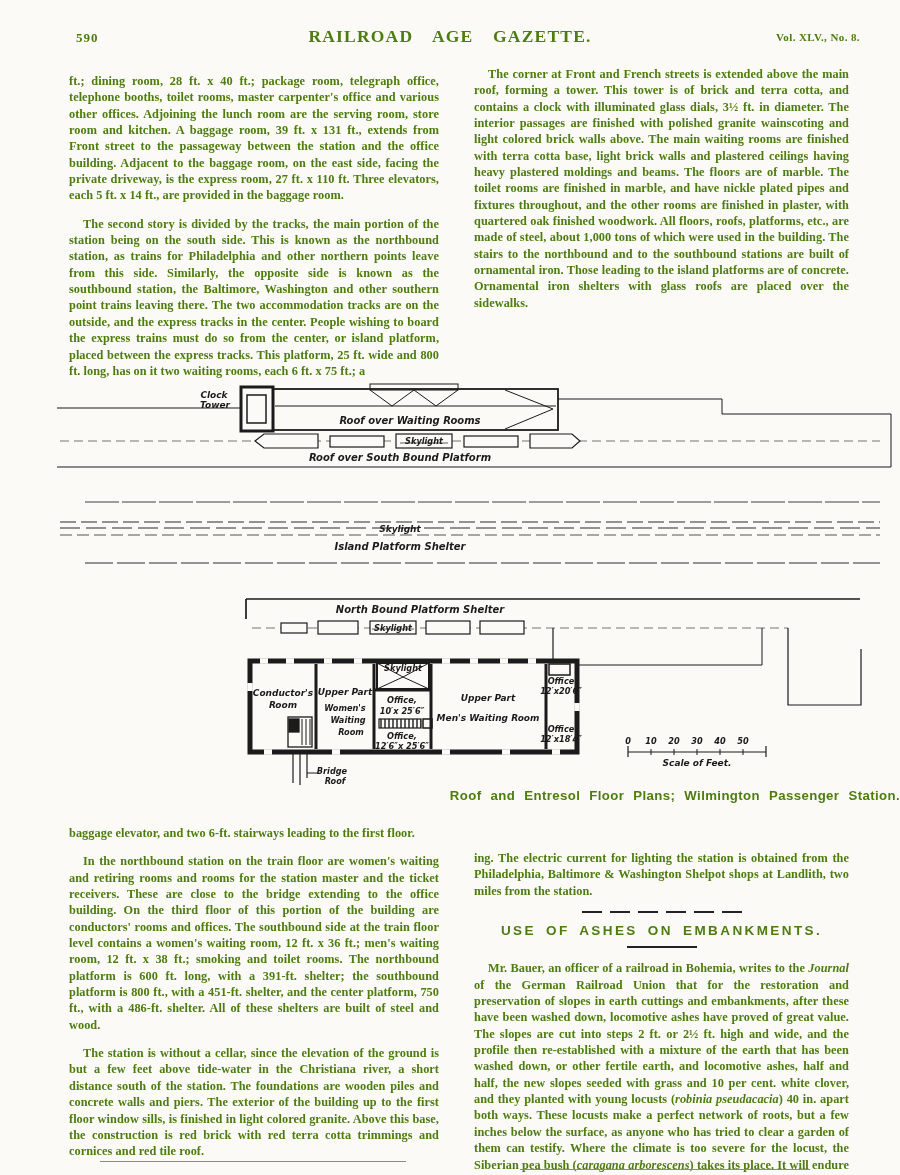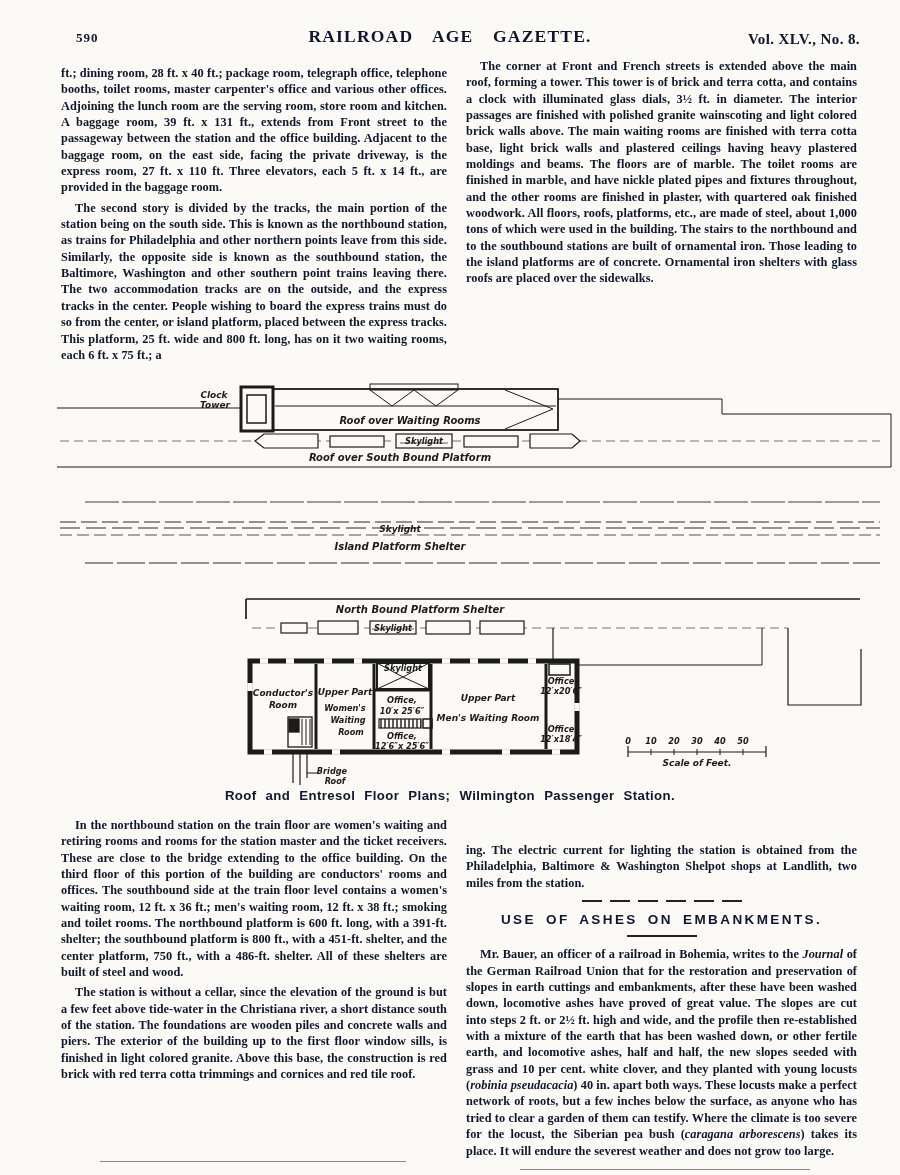--- a/index.html
+++ b/index.html
@@ -1,38 +1,38 @@
 <!DOCTYPE html>
 <html><head>
 <meta charset="utf-8">
 <style>
   html,body{margin:0;padding:0;background:#e8e6e0;}
-  .page{position:relative;width:900px;height:1175px;background:#fbfaf6;color:#0f172a;
+  .page{position:relative;width:900px;height:1175px;background:#fbfaf6;color:#4d7c0f;
         font-family:"Liberation Serif",serif;overflow:hidden;}
   
   .pgnum{position:absolute;top:30px;left:76px;font-size:13px;font-weight:700;letter-spacing:1px;}
   .journal-title{position:absolute;top:26px;left:0;width:100%;text-align:center;
         font-size:17.5px;font-weight:700;letter-spacing:1.2px;word-spacing:14px;}
-  .issue{position:absolute;top:31px;right:40px;font-size:15px;font-weight:700;letter-spacing:.4px;}
+  .issue{position:absolute;top:31px;right:40px;font-size:11px;font-weight:700;letter-spacing:.4px;}
   
   .col{position:absolute;font-size:12.3px;line-height:16.35px;font-weight:700;
        text-align:justify;letter-spacing:.05px;}
-  .col p{margin:4px;}
+  .col p{margin:12px;}
   .col p.indent{text-indent:14px;}
   .col-left-top{left:57px;top:61px;width:394px;height:327px;overflow:hidden;}
   .col-right-top{left:462px;top:54px;width:399px;height:327px;overflow:hidden;}
   .col-left-bottom{left:57px;top:813px;width:394px;height:352px;overflow:hidden;}
   .col-right-bottom{left:462px;top:838px;width:399px;height:360px;overflow:hidden;}
   .col em{}
   
   .diagram{position:absolute;left:0;top:383px;width:900px;height:402px;}
   .diagram text{fill:#1b1b1b;font-family:"DejaVu Sans",sans-serif;font-style:italic;
         font-weight:700;text-anchor:middle;}
   .dl-10{font-size:10px;} .dl-9{font-size:9px;} .dl-8{font-size:8.2px;}
-  .caption{position:absolute;top:788px;left:0;width:100%;text-align:center;
+  .caption{position:absolute;top:788px;left:0;width:100%;text-align:right;
         font-family:"Liberation Sans",sans-serif;font-size:13.2px;font-weight:700;
         letter-spacing:.4px;word-spacing:5px;}
   
   .divider-dash{width:160px;height:2px;margin:9px auto 10px;
         background:repeating-linear-gradient(90deg,#222 0 20px,transparent 20px 28px);}
   .ashes-heading{margin:4px;text-align:center;font-family:"Liberation Sans",sans-serif;
         font-size:13.5px;font-weight:700;letter-spacing:2.4px;word-spacing:4px;}
   .divider-short{width:70px;height:2px;background:#222;margin:7px auto 9px;}
   .rule-left{position:absolute;top:1161px;left:100px;width:306px;height:1px;background:#8a8a86;}
   .rule-right{position:absolute;top:1169px;left:520px;width:290px;height:1px;background:#8a8a86;}
@@ -206,20 +206,21 @@
     <text class="dl-8" x="674" y="361">20</text>
     <text class="dl-8" x="697" y="361">30</text>
     <text class="dl-8" x="720" y="361">40</text>
     <text class="dl-8" x="743" y="361">50</text>
     <text class="dl-9" x="697" y="383">Scale of Feet.</text>
   </svg>
 
   <div class="caption">Roof and Entresol Floor Plans; Wilmington Passenger Station.</div>
 
   <div class="col col-left-bottom">
+    <p>baggage elevator, and two 6-ft. stairways leading to the first floor.</p>
     <p class="indent">In the northbound station on the train floor are women's waiting and retiring rooms and rooms for the station master and the ticket receivers. These are close to the bridge extending to the office building. On the third floor of this portion of the building are conductors' rooms and offices. The southbound side at the train floor level contains a women's waiting room, 12 ft. x 36 ft.; men's waiting room, 12 ft. x 38 ft.; smoking and toilet rooms. The northbound platform is 600 ft. long, with a 391-ft. shelter; the southbound platform is 800 ft., with a 451-ft. shelter, and the center platform, 750 ft., with a 486-ft. shelter. All of these shelters are built of steel and wood.</p>
     <p class="indent">The station is without a cellar, since the elevation of the ground is but a few feet above tide-water in the Christiana river, a short distance south of the station. The foundations are wooden piles and concrete walls and piers. The exterior of the building up to the first floor window sills, is finished in light colored granite. Above this base, the construction is red brick with red terra cotta trimmings and cornices and red tile roof.</p>
   </div>
 
   <div class="col col-right-bottom">
     <p>ing. The electric current for lighting the station is obtained from the Philadelphia, Baltimore &amp; Washington Shelpot shops at Landlith, two miles from the station.</p>
     <div class="divider-dash"></div>
     <h2 class="ashes-heading">USE OF ASHES ON EMBANKMENTS.</h2>
     <div class="divider-short"></div>
     <p class="indent"><span>Mr. Bauer, an officer of a railroad in Bohemia, writes to the </span><em>Journal</em><span> of the German Railroad Union that for the restoration and preservation of slopes in earth cuttings and embankments, after these have been washed down, locomotive ashes have proved of great value. The slopes are cut into steps 2 ft. or 2½ ft. high and wide, and the profile then re-established with a mixture of the earth that has been washed down, or other fertile earth, and locomotive ashes, half and half, the new slopes seeded with grass and 10 per cent. white clover, and they planted with young locusts (</span><em>robinia pseudacacia</em><span>) 40 in. apart both ways. These locusts make a perfect network of roots, but a few inches below the surface, as anyone who has tried to clear a garden of them can testify. Where the climate is too severe for the locust, the Siberian pea bush (</span><em>caragana arborescens</em><span>) takes its place. It will endure the severest weather and does not grow too large.</span></p>

